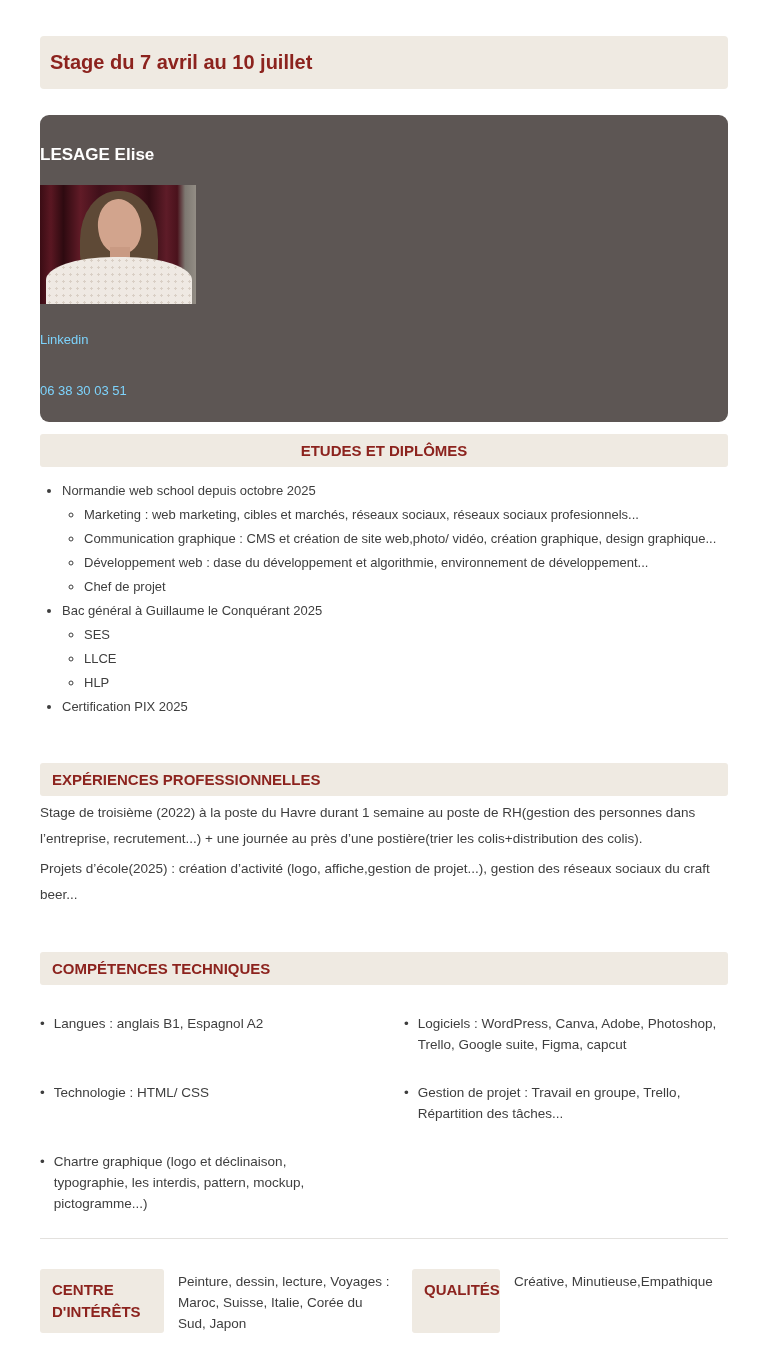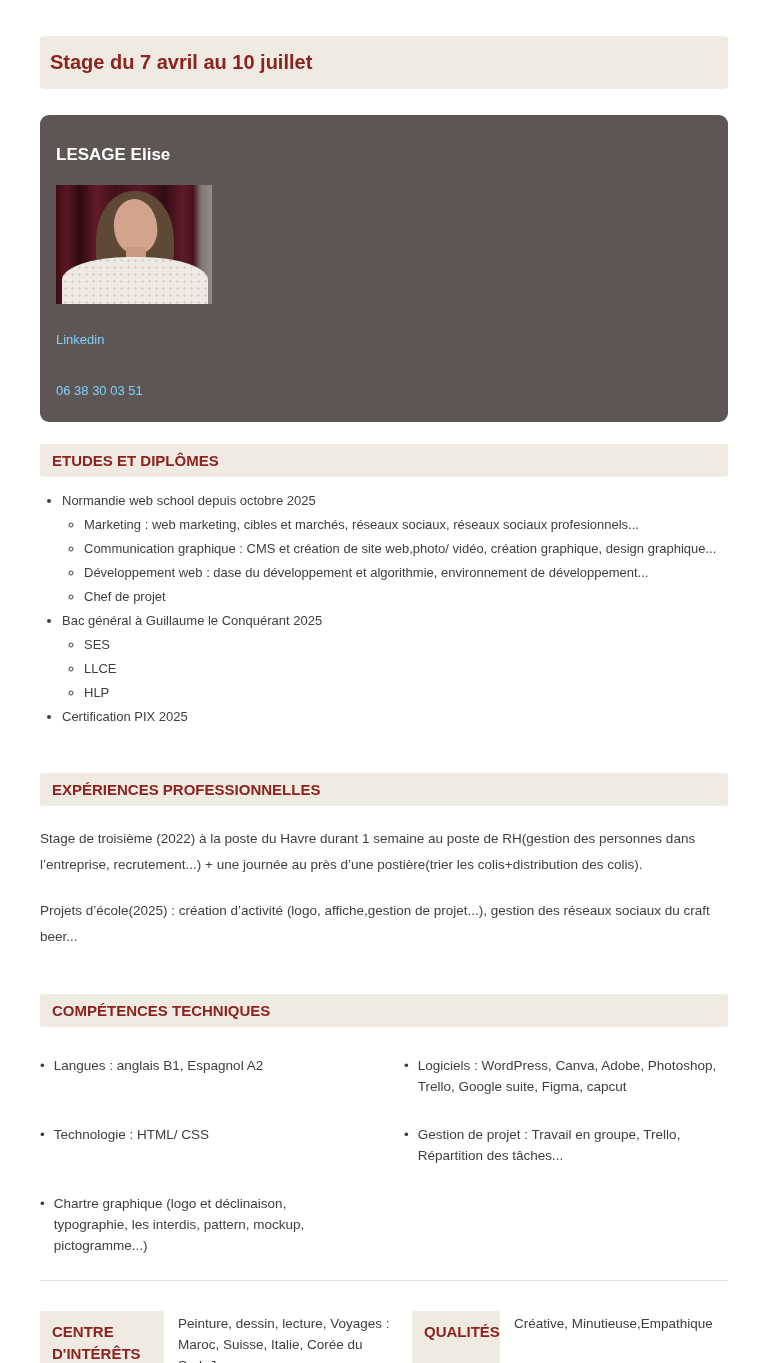--- a/index.html
+++ b/index.html
@@ -25,21 +25,21 @@
     font-size:20px;
     font-weight:bold;
     color:#8c231e;
   }
 
   
   .card {
     margin-top:26px;
     background:#5d5654;
     border-radius:9px;
-    padding:16px 16px 24px 16px;
+    padding:16px 16px 24px 0;
     color:#f4f2f0;
   }
   .card .name {
     margin:14px 0 0 0;
     font-size:17px;
     font-weight:bold;
     color:#ffffff;
   }
   .photo {
     margin-top:20px;
@@ -80,41 +80,41 @@
     background:#efeae2;
     border-radius:3px;
     padding:8px 12px;
   }
   .section-band h2 {
     margin:0;
     font-size:15px;
     font-weight:bold;
     color:#8c231e;
   }
-  .sec-education { margin-top:22px; }
+  .sec-education { margin-top:12px;text-align:center; }
   .sec-experience { margin-top:46px; }
   .sec-skills { margin-top:44px; }
 
   
   ul.edu {
     margin:14px 0 0 0;
     padding-left:22px;
     font-size:13px;
     line-height:20px;
   }
   ul.edu > li { margin-bottom:4px; }
   ul.edu ul {
     list-style:circle;
     padding-left:22px;
     margin:4px 0 0 0;
   }
   ul.edu ul > li { margin-bottom:4px; }
 
   
-  .para { margin:20px 0 0 0; font-size:13.5px; line-height:26px; max-width:688px; }
+  .para { margin:4px 0 0 0; font-size:13.5px; line-height:26px; max-width:688px; }
 
   
   .skills-grid {
     margin-top:14px;
     display:grid;
     grid-template-columns:1fr 1fr;
     column-gap:40px;
     row-gap:13px;
   }
   .bcell {

